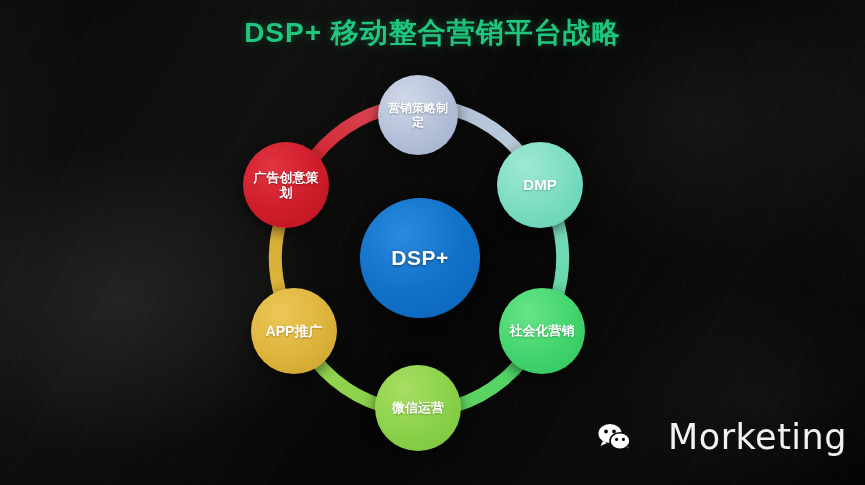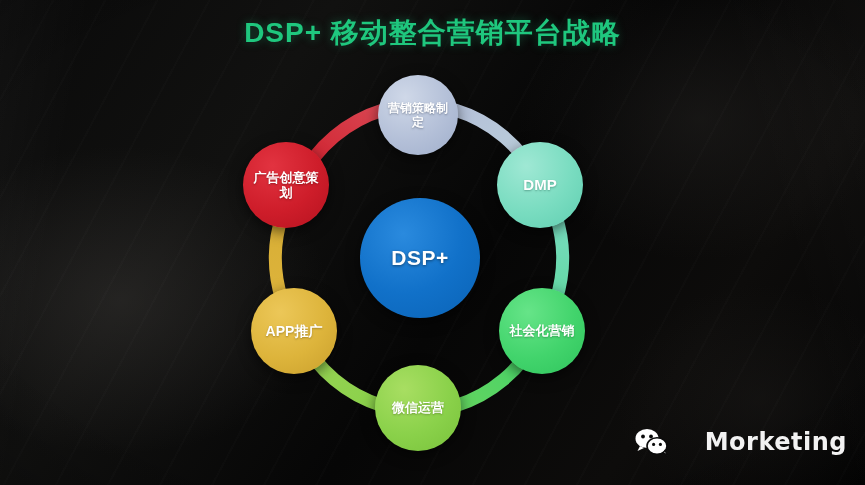--- a/index.html
+++ b/index.html
@@ -94,21 +94,21 @@
     font-size:13px;
     text-shadow:0 1px 2px rgba(90,8,12,0.5);
   }
 
   #watermark{
     position:absolute;right:18px;bottom:28px;
     display:flex;align-items:center;gap:8px;
   }
   #wechat-icon{position:relative;width:40px;height:30px;}
   #watermark-text{
-    color:#f2f2f2;font-size:24px;font-weight:700;letter-spacing:0.5px;
+    color:#f2f2f2;font-size:35px;font-weight:400;letter-spacing:0.5px;
     font-family:"DejaVu Sans","Liberation Sans",sans-serif;
     margin-left:25px;
   }
 </style>
 </head>
 <body>
 
 <div id="stage">
   <div id="bgtex"></div>
 

